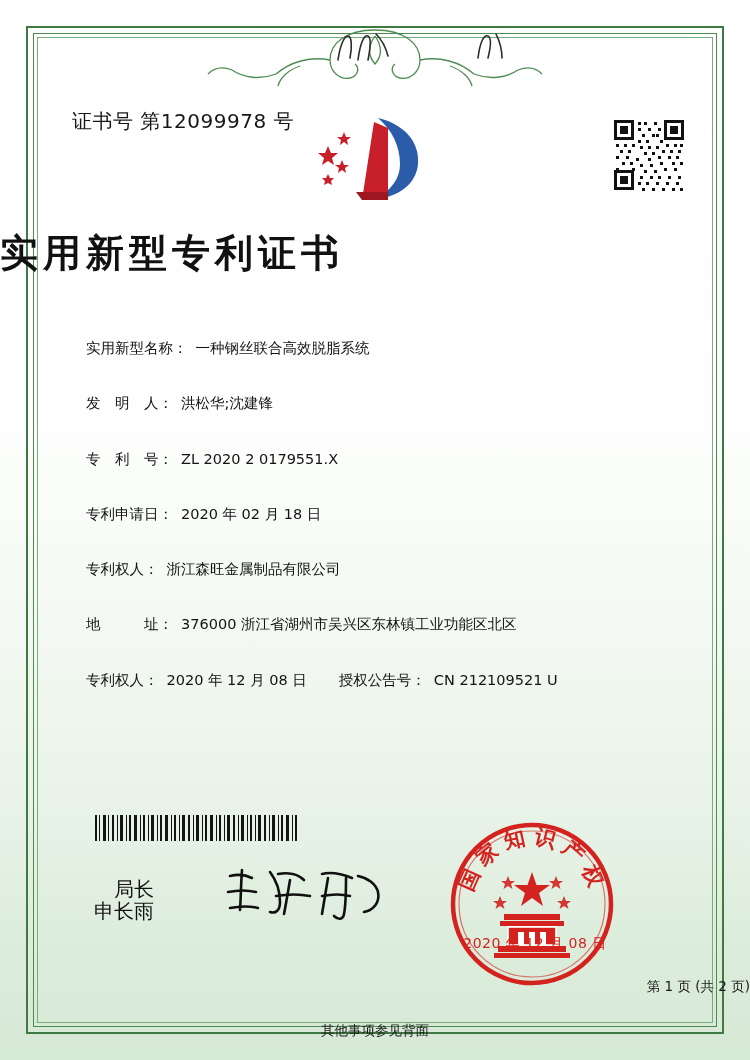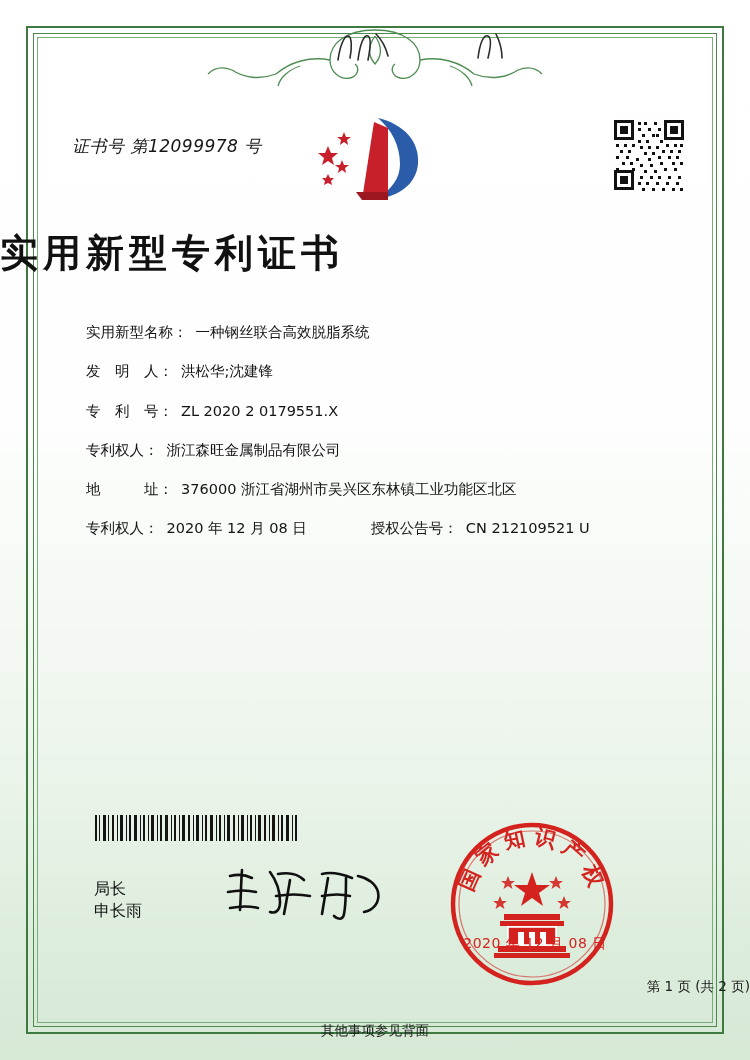--- a/index.html
+++ b/index.html
@@ -66,26 +66,25 @@
   }
   .scribble {
     position: absolute;
     pointer-events: none;
   }
 
   
   .cert-number {
     position: absolute;
     left: 72px;
-    top: 135px;
-    font-size: 17px;
+    top: 108px;
+    font-size: 20px;
     letter-spacing: 0.5px;
     color: #161616;
     font-family: "DejaVu Sans", "Liberation Sans", sans-serif;
-    font-style: italic;
   }
   .qr {
     position: absolute;
     right: 64px;
     top: 118px;
     width: 74px;
     height: 74px;
   }
 
   .emblem {
@@ -126,23 +125,24 @@
     line-height: 1.4;
   }
   .field-label {
     flex: 0 0 auto;
     white-space: pre;
     color: #131313;
   }
   .field-value {
     margin-left: 8px;
     color: #131313;
+    margin-top: 16px;
   }
   .field-row.inline-two .field-label2 {
-    margin-left: 64px;
+    margin-left: 32px;
     white-space: pre;
   }
 
   
   .body-text {
     position: absolute;
     left: 86px;
     top: 630px;
     width: 578px;
     font-size: 14px;
@@ -163,24 +163,25 @@
     top: 815px;
     width: 205px;
     height: 26px;
   }
 
   
   .sign-label {
     position: absolute;
     left: 94px;
     top: 878px;
-    font-size: 16px;
+    font-size: 20px;
     line-height: 22px;
     font-family: "DejaVu Sans", "Liberation Sans", sans-serif;
     color: #131313;
+    text-align: right;
   }
   .handwriting {
     position: absolute;
     left: 218px;
     top: 862px;
     width: 170px;
     height: 62px;
   }
 
   
@@ -373,20 +374,24 @@
     <div class="field-row">
       <span class="field-label">发　明　人：</span>
       <span class="field-value">洪松华;沈建锋</span>
     </div>
 
     <div class="field-row">
       <span class="field-label">专　利　号：</span>
       <span class="field-value">ZL 2020 2 0179551.X</span>
     </div>
 
+    <div class="field-row">
+      <span class="field-label">专利申请日：</span>
+      <span class="field-value">2020 年 02 月 18 日</span>
+    </div>
 
     <div class="field-row">
       <span class="field-label">专利权人：</span>
       <span class="field-value">浙江森旺金属制品有限公司</span>
     </div>
 
     <div class="field-row">
       <span class="field-label">地　　　址：</span>
       <span class="field-value">376000 浙江省湖州市吴兴区东林镇工业功能区北区</span>
     </div>

